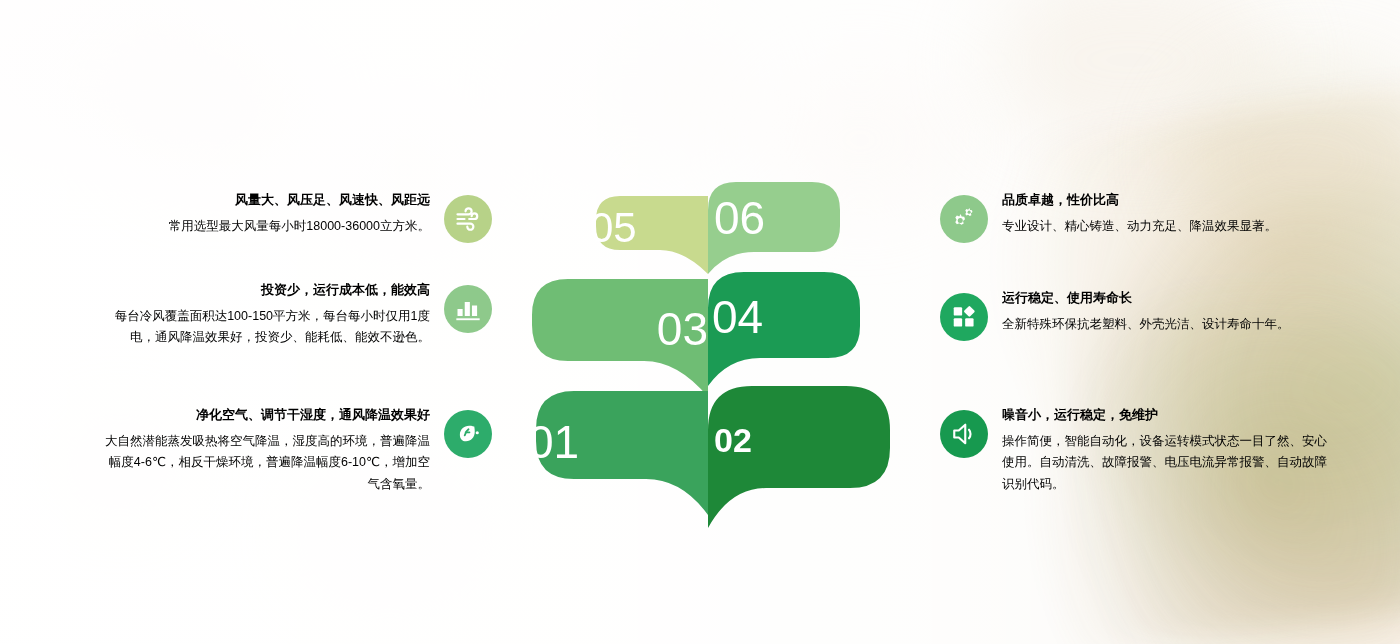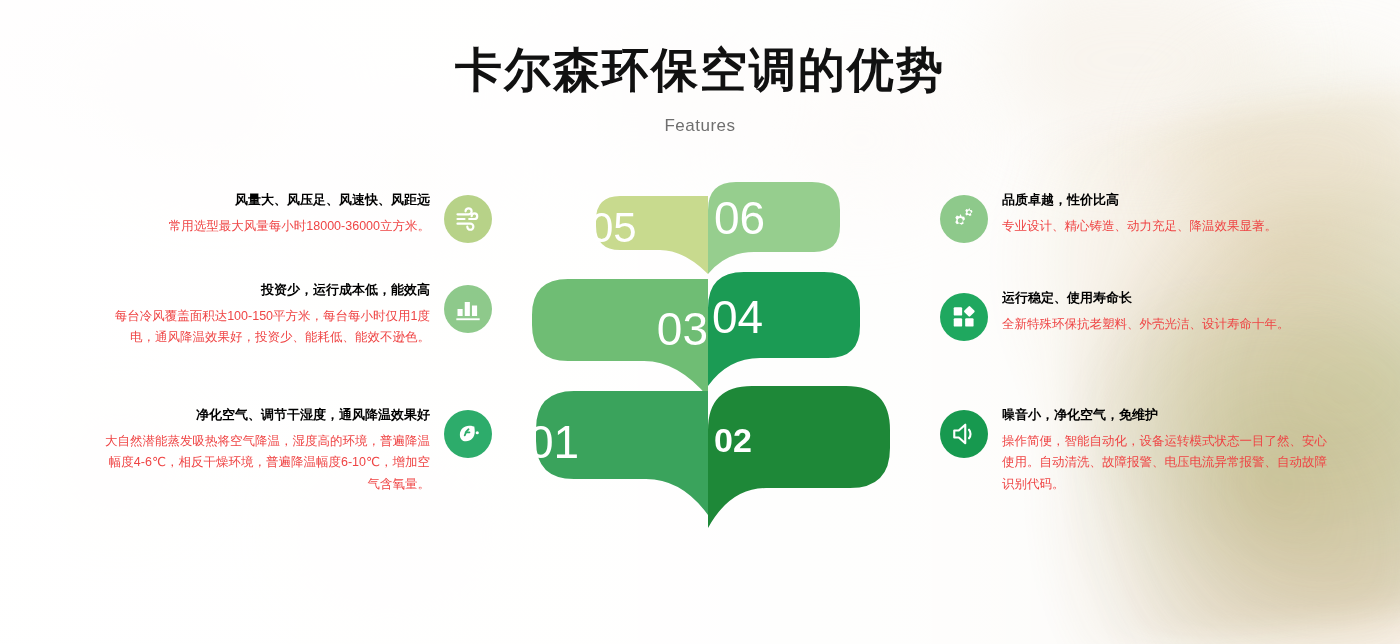--- a/index.html
+++ b/index.html
@@ -75,21 +75,21 @@
   .feature.left  { flex-direction:row; }
   .feature.left .f-text { text-align:right; }
   .feature.right .f-text { text-align:left; }
   .f-text { width:330px; }
   .f-title {
     font-size:13px; font-weight:bold; color:#000000;
     line-height:1.5; white-space:nowrap;
   }
   .f-desc {
     margin-top:6px;
-    font-size:12.5px; color:#ef4444; line-height:1.75;
+    font-size:12.5px; color:#000000; line-height:1.75;
   }
   .f-icon {
     width:48px; height:48px; border-radius:50%;
     display:flex; align-items:center; justify-content:center;
     flex:0 0 48px; margin-top:5px;
   }
   .f-icon svg { display:block; }
 
   
   .leaf-wrap { position:absolute; left:0; top:4px; width:1400px; height:644px; pointer-events:none;border-radius:22px; }
@@ -117,24 +117,20 @@
     <div class="blob b5"></div>
     <div class="blob b6"></div>
     <div class="blob b7"></div>
     <div class="blob b8"></div>
     <div class="blob b9"></div>
     <div class="corner-texture"></div>
     <div class="corner-texture2"></div>
     <div class="fade-white"></div>
   </div>
 
-  <div class="header">
-    <div class="title">卡尔森环保空调的优势</div>
-    <div class="subtitle">Features</div>
-  </div>
 
   <div class="feature left" style="left:100px; top:190px;">
     <div class="f-text">
       <div class="f-title">风量大、风压足、风速快、风距远</div>
       <div class="f-desc">常用选型最大风量每小时18000-36000立方米。</div>
     </div>
     <div class="f-icon" style="background:#b7d288">
       <svg width="28" height="28" viewBox="0 0 24 24" fill="none" stroke="#ffffff" stroke-width="1.9" stroke-linecap="round">
         <path d="M3 8h9.5a2.6 2.6 0 1 0-2.6-2.6"></path>
         <path d="M3 12h6"></path>
@@ -207,21 +203,21 @@
   </div>
 
   <div class="feature right" style="left:940px; top:405px;">
     <div class="f-icon" style="background:#17994f">
       <svg width="30" height="30" viewBox="0 0 24 24">
         <path d="M4.2 9.2h3.6L13.0 4.6v14.8L7.8 14.8H4.2z" fill="none" stroke="#ffffff" stroke-width="1.7" stroke-linejoin="round"></path>
         <path d="M16.0 8.6c1.6 1.8 1.6 5.0 0 6.8" fill="none" stroke="#ffffff" stroke-width="1.7" stroke-linecap="round"></path>
       </svg>
     </div>
     <div class="f-text">
-      <div class="f-title">噪音小，净化空气，免维护</div>
+      <div class="f-title">噪音小，运行稳定，免维护</div>
       <div class="f-desc">操作简便，智能自动化，设备运转模式状态一目了然、安心使用。自动清洗、故障报警、电压电流异常报警、自动故障识别代码。</div>
     </div>
   </div>
 
   <div class="leaf-wrap">
 
     <div class="leaf" style="left:596px; top:192px; width:112px; height:78px;">
       <svg width="112" height="78" viewBox="0 0 112 78" preserveAspectRatio="none">
         <path d="M24 0 H112 V78 Q112 78 112 78 L112 78 Q88 54 64 54 H24 Q0 54 0 30 V24 Q0 0 24 0 Z" fill="#c8da8e"></path>
       </svg>

